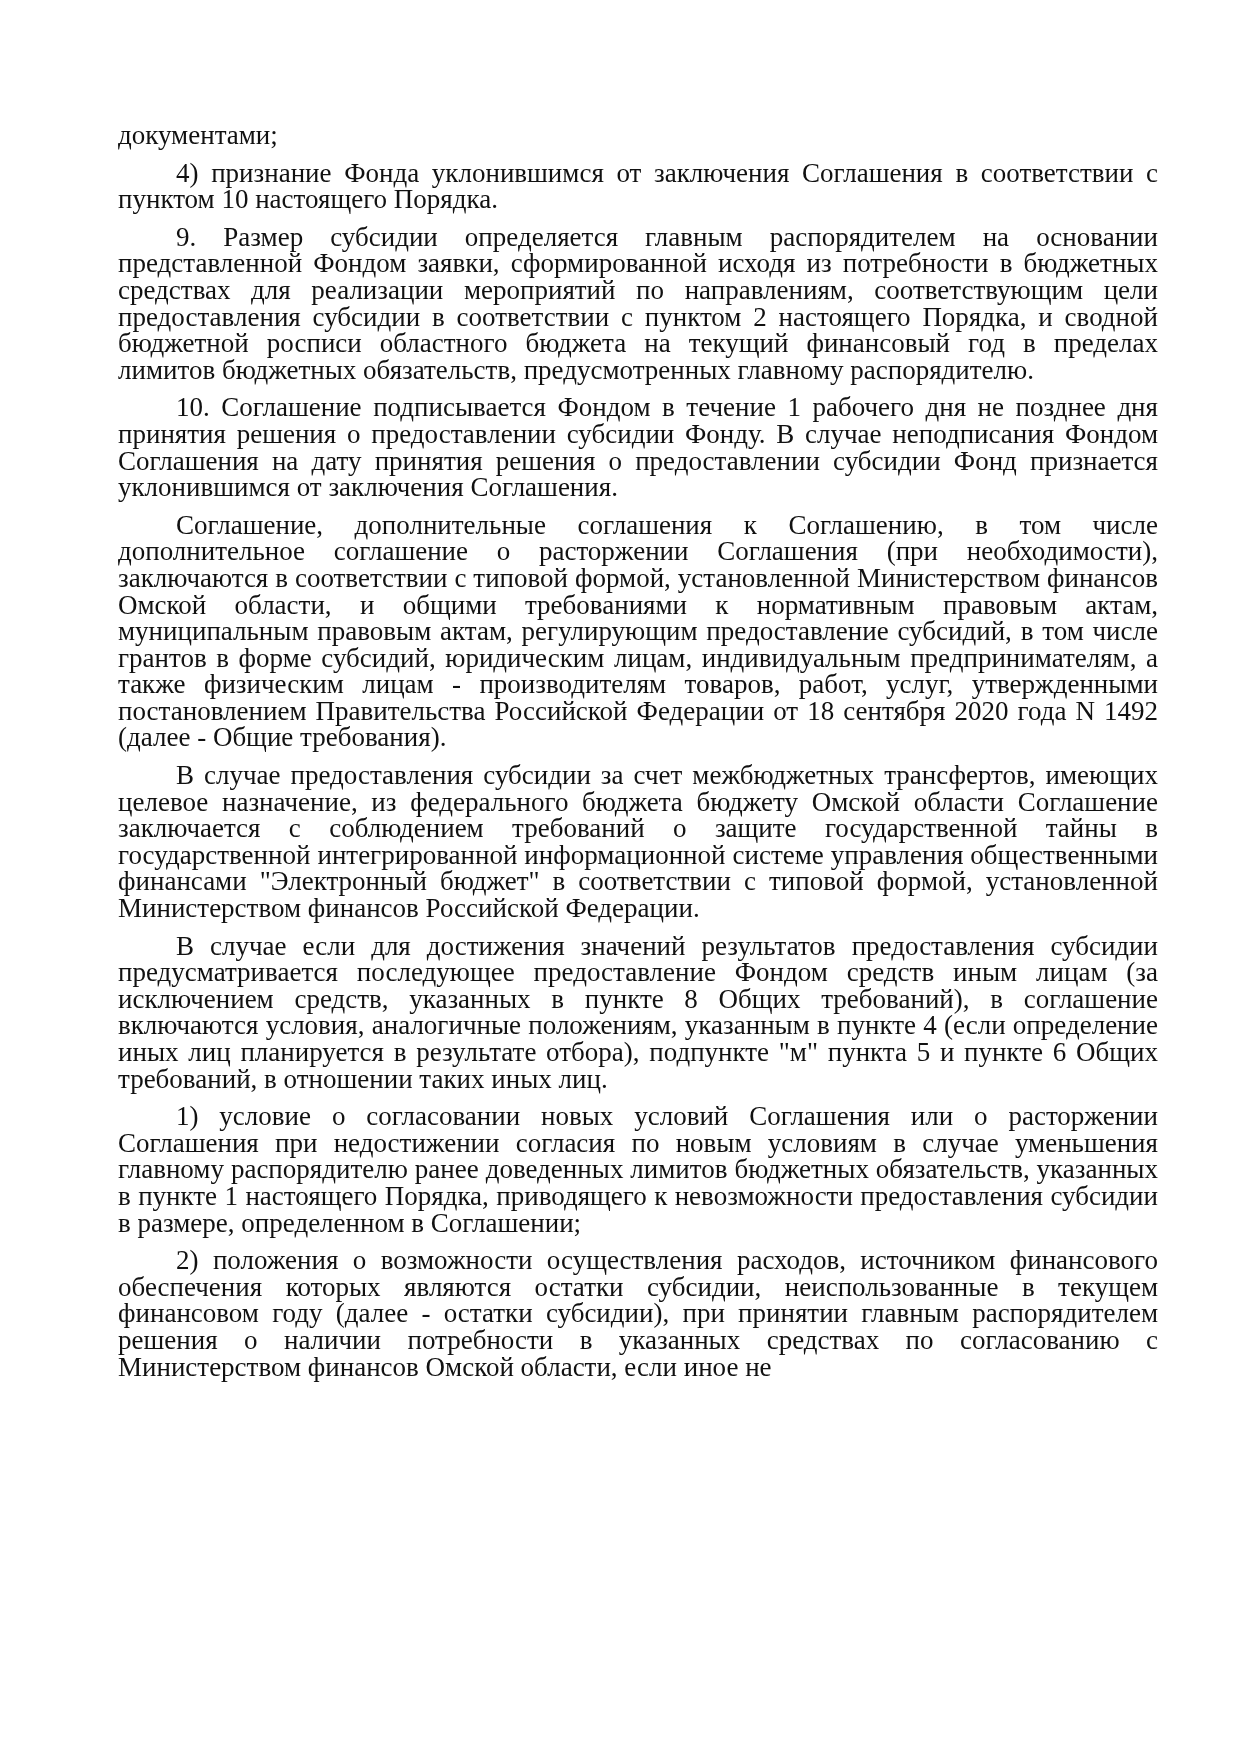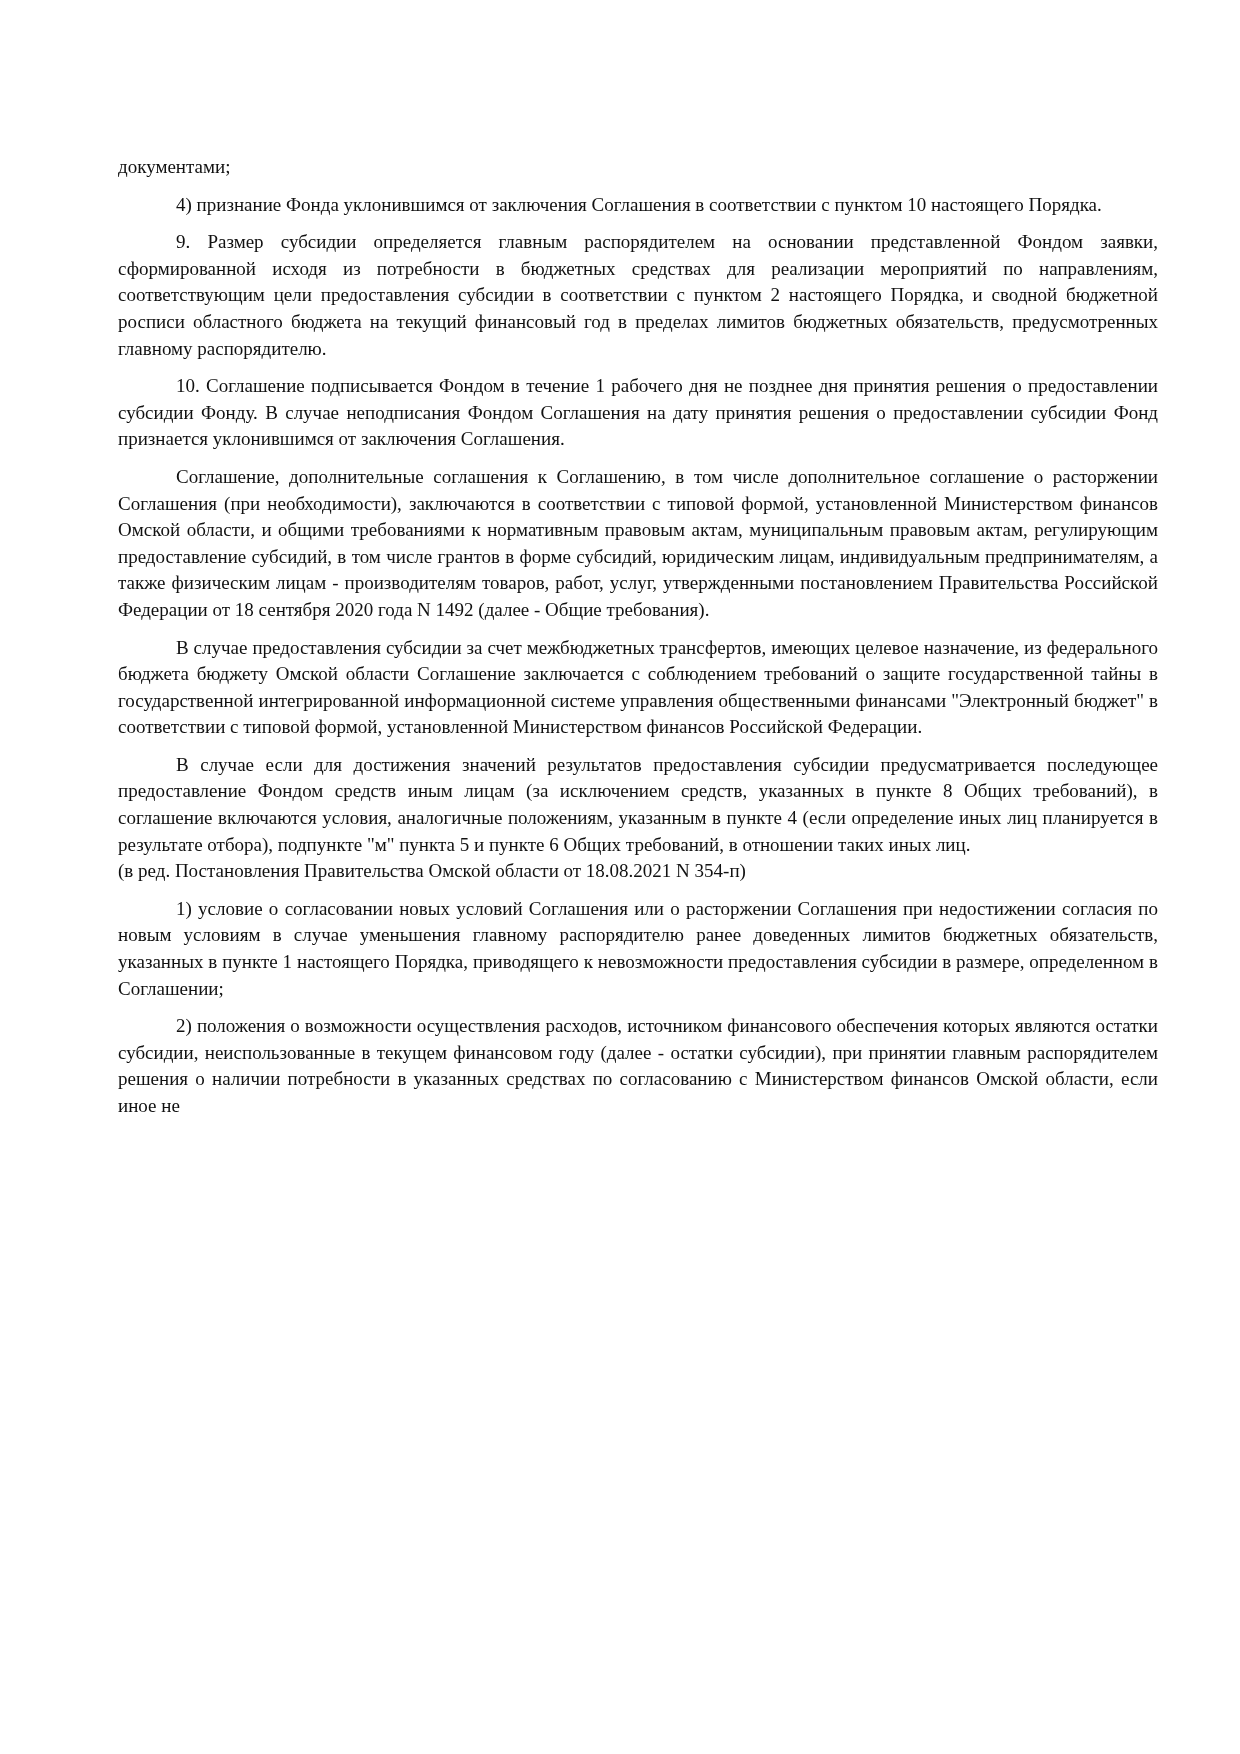--- a/index.html
+++ b/index.html
@@ -1,23 +1,23 @@
 <!DOCTYPE html>
 <html><head>
 <meta charset="utf-8">
 <style>
   html, body { margin: 0; padding: 0; background: #ffffff; }
   body { width: 1240px; height: 1754px; position: relative; overflow: hidden; }
   .page {
     position: absolute;
     left: 118px;
-    top: 154px;
+    top: 122px;
     width: 1040px;
     font-family: "Liberation Serif", "DejaVu Serif", serif;
-    font-size: 19px;
+    font-size: 27px;
     line-height: 26.6px;
     color: #111111;
   }
   .p {
     margin: 0;
     text-align: justify;
     text-indent: 58px;
   }
   .p.noindent { text-indent: 0; }
   .gap { margin-top: 11px; }
@@ -34,19 +34,18 @@
   <p class="p gap">9. Размер субсидии определяется главным распорядителем на основании представленной Фондом заявки, сформированной исходя из потребности в бюджетных средствах для реализации мероприятий по направлениям, соответствующим цели предоставления субсидии в соответствии с пунктом 2 настоящего Порядка, и сводной бюджетной росписи областного бюджета на текущий финансовый год в пределах лимитов бюджетных обязательств, предусмотренных главному распорядителю.</p>
 
   <p class="p gap">10. Соглашение подписывается Фондом в течение 1 рабочего дня не позднее дня принятия решения о предоставлении субсидии Фонду. В случае неподписания Фондом Соглашения на дату принятия решения о предоставлении субсидии Фонд признается уклонившимся от заключения Соглашения.</p>
 
   <p class="p gap">Соглашение, дополнительные соглашения к Соглашению, в том числе дополнительное соглашение о расторжении Соглашения (при необходимости), заключаются в соответствии с типовой формой, установленной Министерством финансов Омской области, и общими требованиями к нормативным правовым актам, муниципальным правовым актам, регулирующим предоставление субсидий, в том числе грантов в форме субсидий, юридическим лицам, индивидуальным предпринимателям, а также физическим лицам - производителям товаров, работ, услуг, утвержденными постановлением Правительства Российской Федерации от 18 сентября 2020 года N 1492 (далее - Общие требования).</p>
 
   <p class="p gap">В случае предоставления субсидии за счет межбюджетных трансфертов, имеющих целевое назначение, из федерального бюджета бюджету Омской области Соглашение заключается с соблюдением требований о защите государственной тайны в государственной интегрированной информационной системе управления общественными финансами "Электронный бюджет" в соответствии с типовой формой, установленной Министерством финансов Российской Федерации.</p>
 
   <p class="p gap">В случае если для достижения значений результатов предоставления субсидии предусматривается последующее предоставление Фондом средств иным лицам (за исключением средств, указанных в пункте 8 Общих требований), в соглашение включаются условия, аналогичные положениям, указанным в пункте 4 (если определение иных лиц планируется в результате отбора), подпункте "м" пункта 5 и пункте 6 Общих требований, в отношении таких иных лиц.</p>
 
-  <p class="p noindent">(в ред. Постановления Правительства Омской области от 18.08.2021 N 354-п)</p>
 
 
   <p class="p gap">1) условие о согласовании новых условий Соглашения или о расторжении Соглашения при недостижении согласия по новым условиям в случае уменьшения главному распорядителю ранее доведенных лимитов бюджетных обязательств, указанных в пункте 1 настоящего Порядка, приводящего к невозможности предоставления субсидии в размере, определенном в Соглашении;</p>
 
   <p class="p gap last-line-justify">2) положения о возможности осуществления расходов, источником финансового обеспечения которых являются остатки субсидии, неиспользованные в текущем финансовом году (далее - остатки субсидии), при принятии главным распорядителем решения о наличии потребности в указанных средствах по согласованию с Министерством финансов Омской области, если иное не</p>
 </div>
 
 </body></html>

